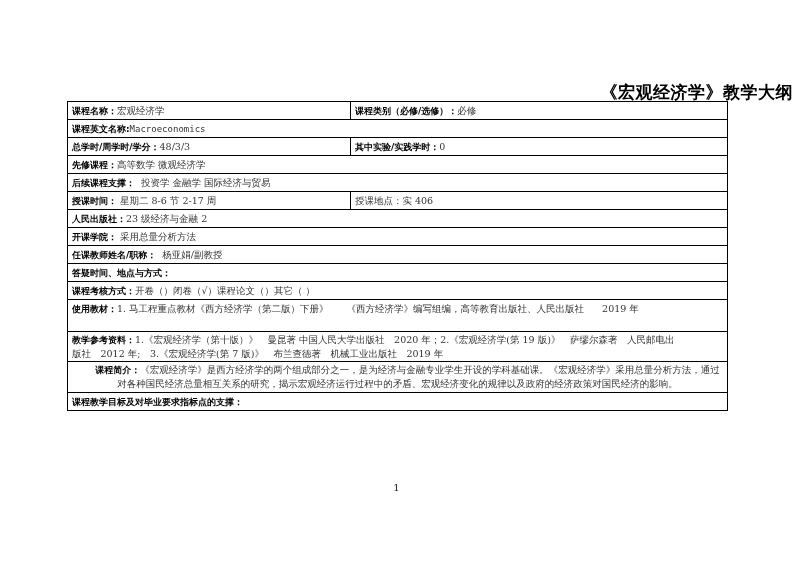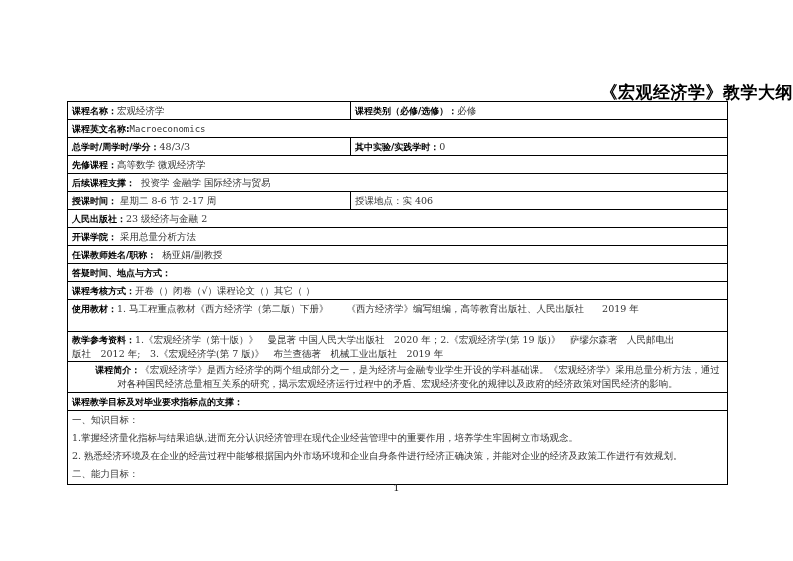--- a/index.html
+++ b/index.html
@@ -73,24 +73,16 @@
   </tr>
   <tr>
     <td colspan="2" class="wrap" style="height:26px;"><span class="lbl">教学参考资料：</span><span class="val">1.《宏观经济学（第十版）》　曼昆著 中国人民大学出版社　2020 年；2.《宏观经济学(第 19 版)》　萨缪尔森著　人民邮电出</span><br><span class="val">版社　2012 年;　3.《宏观经济学(第 7 版)》　布兰查德著　机械工业出版社　2019 年</span></td>
   </tr>
   <tr>
     <td colspan="2" class="wrap" style="height:28px;line-height:14px;text-align:center;"><span class="indent"></span><span class="lbl">课程简介：</span><span class="val">《宏观经济学》是西方经济学的两个组成部分之一，是为经济与金融专业学生开设的学科基础课。《宏观经济学》采用总量分析方法，通过对各种国民经济总量相互关系的研究，揭示宏观经济运行过程中的矛盾、宏观经济变化的规律以及政府的经济政策对国民经济的影响。</span></td>
   </tr>
   <tr>
     <td colspan="2"><span class="lbl">课程教学目标及对毕业要求指标点的支撑：</span></td>
   </tr>
-  <tr>
-    <td colspan="2" class="wrap" style="line-height:18px;padding-top:0;">
-      <div class="val">一、知识目标：</div>
-      <div class="val">1.掌握经济量化指标与结果追纵,进而充分认识经济管理在现代企业经营管理中的重要作用，培养学生牢固树立市场观念。</div>
-      <div class="val">2. 熟悉经济环境及在企业的经营过程中能够根据国内外市场环境和企业自身条件进行经济正确决策，并能对企业的经济及政策工作进行有效规划。</div>
-      <div class="val">二、能力目标：</div>
-    </td>
-  </tr>
 </tbody>
   </table>
 
 <div class="page-num">1</div>
 
 </body></html>

